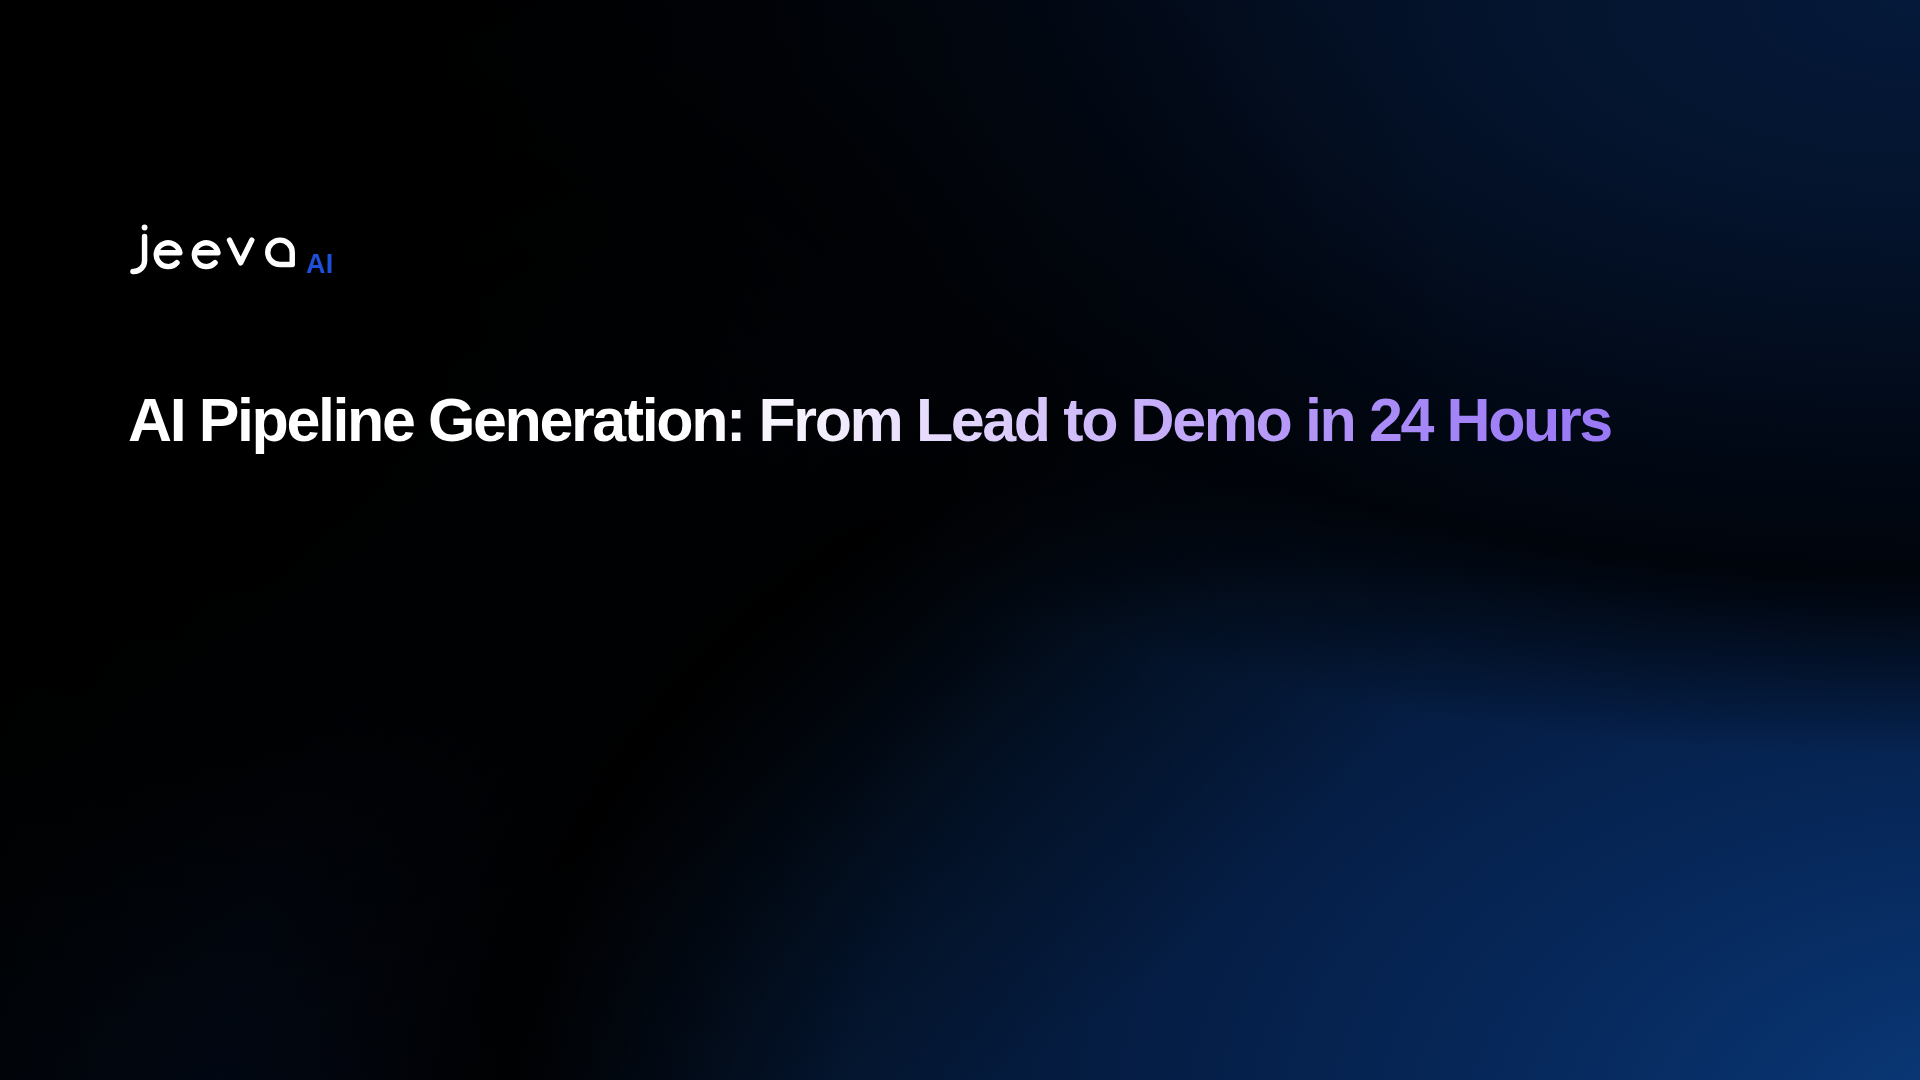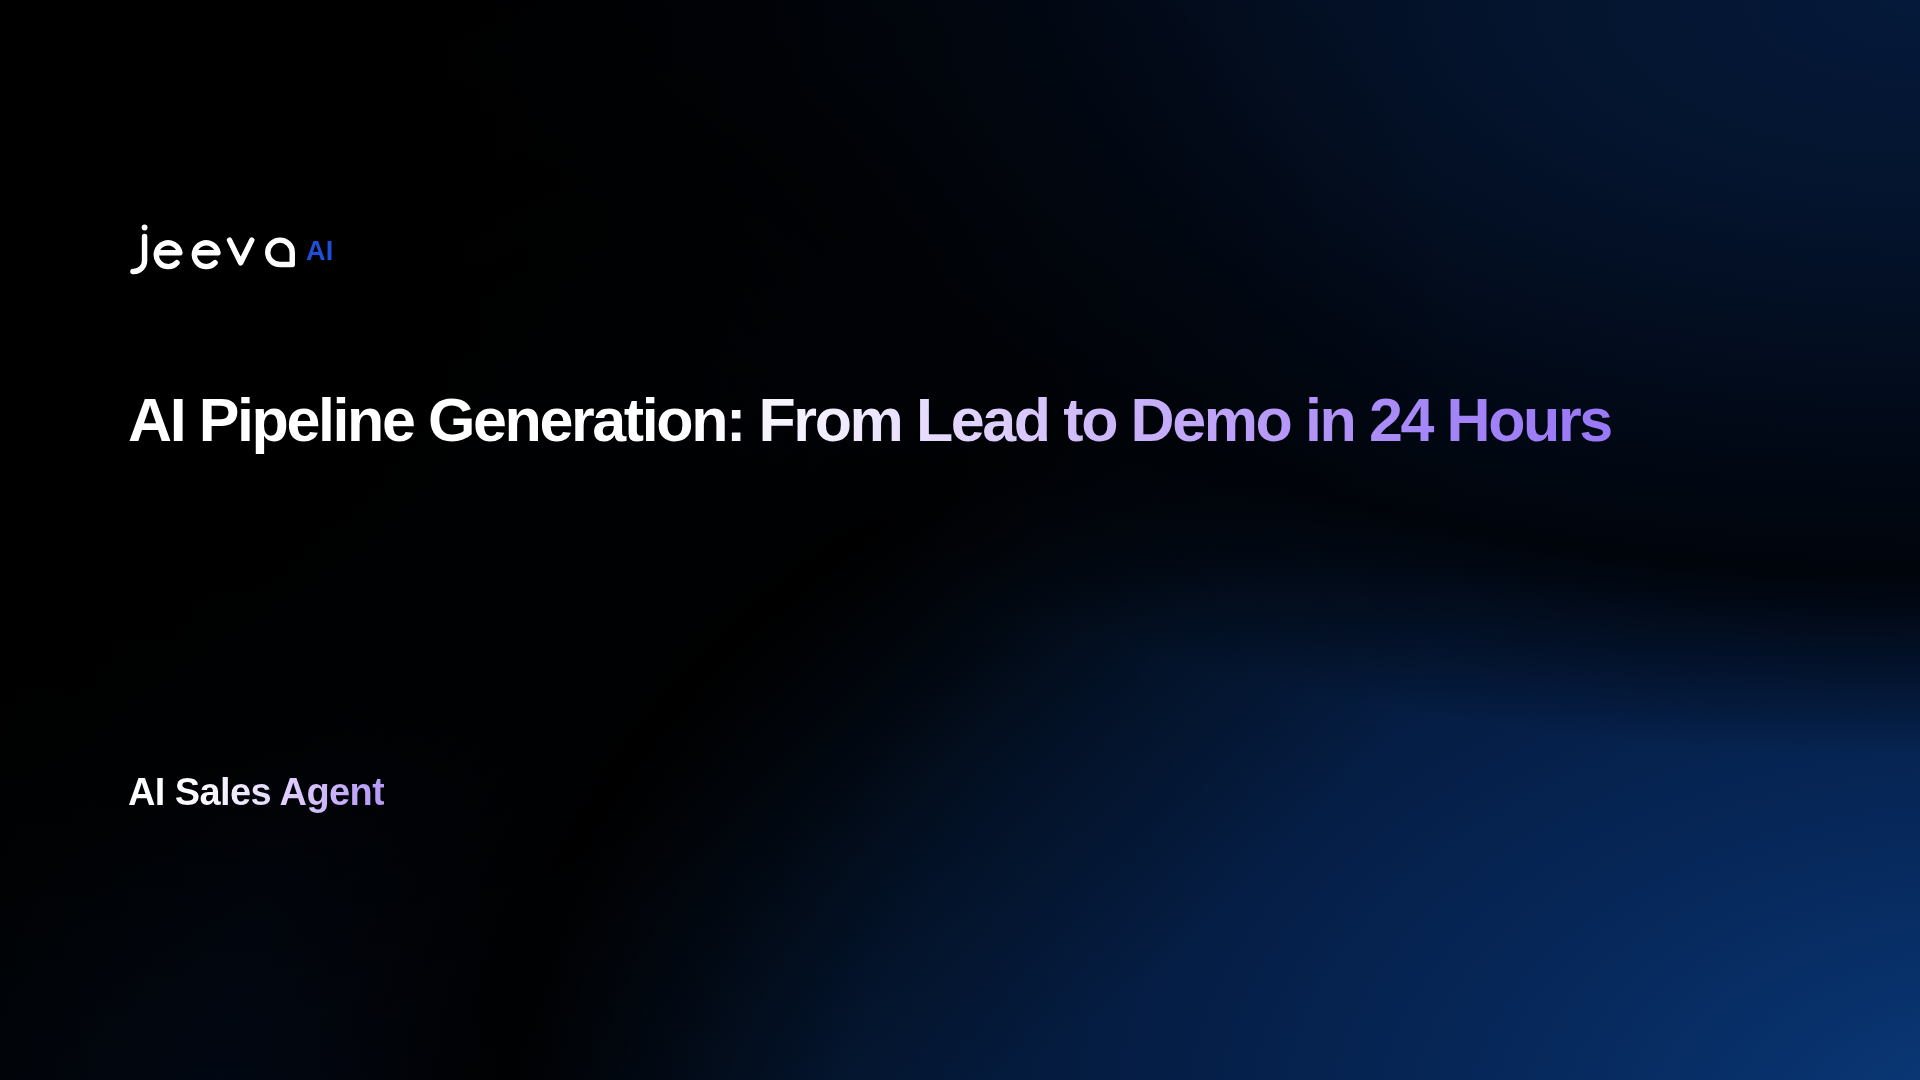--- a/index.html
+++ b/index.html
@@ -68,21 +68,21 @@
     width: 1700px;
     height: 100%;
   }
 
   
   .logo {
     position: absolute;
     top: 222px;
     left: 0;
     display: flex;
-    align-items: center;
+    align-items: flex-end;
     height: 56px;
   }
 
   .logo-mark {
     display: block;
     height: 56px;
     width: auto;
   }
 
   .logo-ai {
@@ -171,16 +171,15 @@
 
         <circle cx="22.5" cy="7.4" r="4.0" fill="#FFFFFF"></circle>
 
         <path d="M206.3 24.6 a16.6 16.6 0 1 0 0 33.2 h16.6 V41.2 a16.6 16.6 0 0 0 -16.6 -16.6 Z" fill="none" stroke="#FFFFFF" stroke-width="7.4" stroke-linejoin="round"></path>
       </svg>
       <span class="logo-ai">AI</span>
     </div>
 
     <h1 class="headline">AI Pipeline Generation: From Lead to Demo in 24 Hours</h1>
 
-    <div class="subtitle">AI Sales Agent</div>
 
   </div>
 </div>
 
 </body></html>

